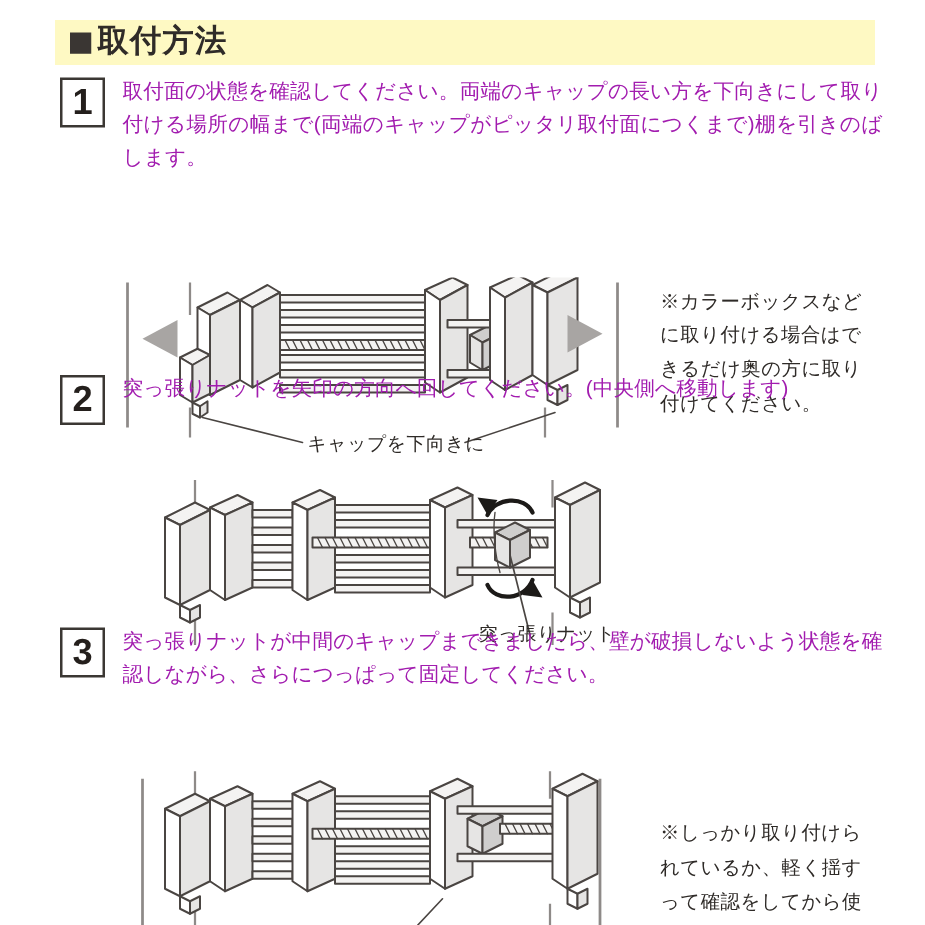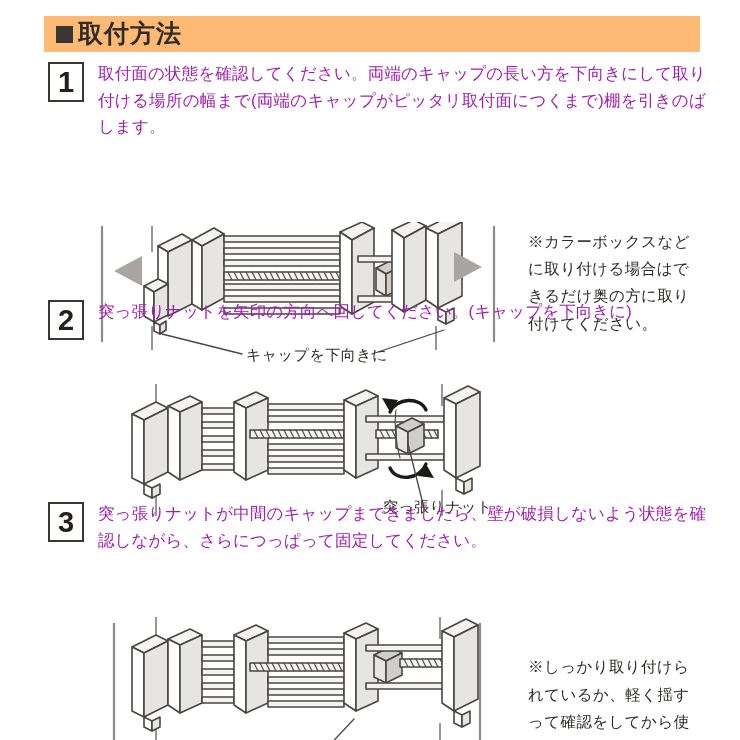--- a/index.html
+++ b/index.html
@@ -23,21 +23,21 @@
     background: #fff;
   }
 
   
   .header-band {
     position: absolute;
     left: 44px;
     top: 16px;
     width: 656px;
     height: 36px;
-    background: #fdba74;
+    background: #fef9c3;
     display: flex;
     align-items: center;
   }
   .header-square {
     width: 17px;
     height: 17px;
     background: #3a3633;
     margin-left: 12px;
     margin-right: 5px;
     flex: none;
@@ -258,21 +258,21 @@
           </g>
           <text class="cap-txt" x="150" y="138">キャップを下向きに</text>
         </svg>
       </div>
     </div>
   </div>
 
   <div class="step" id="step-2">
     <div class="step-head">
       <div class="num-box">2</div>
-      <div class="step-text">突っ張りナットを矢印の方向へ回してください。(キャップを下向きに)</div>
+      <div class="step-text">突っ張りナットを矢印の方向へ回してください。(中央側へ移動します)</div>
     </div>
 
     <div class="fig-row">
       <div class="figure" id="fig-2">
         <svg width="400" height="150" viewBox="0 0 400 150">
 
           <line class="guide" x1="48" y1="0" x2="48" y2="22"></line>
           <line class="guide" x1="48" y1="106" x2="48" y2="132"></line>
           <line class="guide" x1="334" y1="0" x2="334" y2="22"></line>
           <line class="guide" x1="334" y1="106" x2="334" y2="132"></line>

